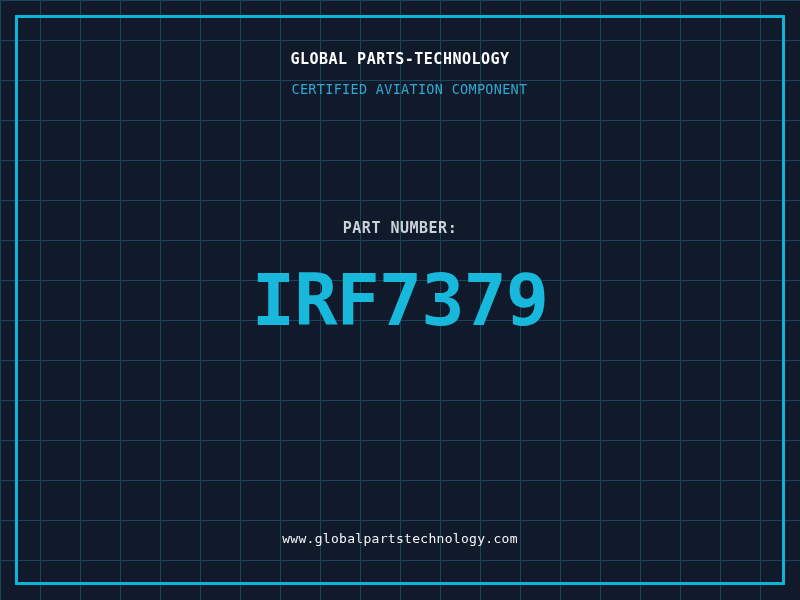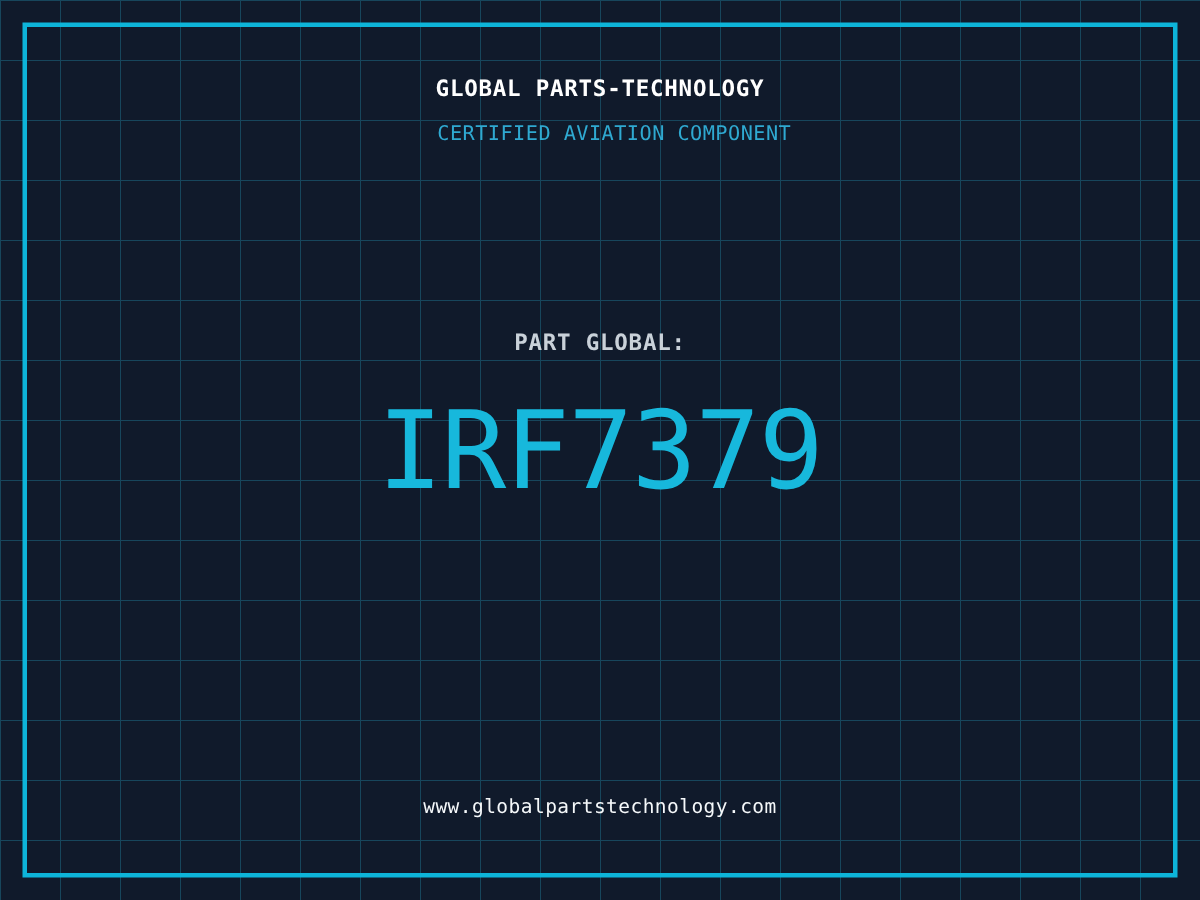--- a/index.html
+++ b/index.html
@@ -56,37 +56,37 @@
   .part-label {
     top: 219px;
     font-size: 15px;
     font-weight: bold;
     letter-spacing: 0.5px;
     color: var(--part_label);
   }
   .part-number {
     top: 258px;
     font-size: 72px;
-    font-weight: normal;
+    font-weight: bold;
     letter-spacing: -1px;
     color: var(--part_number);
   }
   .website {
     top: 531px;
     font-size: 13px;
     letter-spacing: 0.3px;
     color: var(--website);
   }
 </style>
 </head>
 <body>
 
 <div class="frame"></div>
 
 <div class="txt brand-title">GLOBAL PARTS-TECHNOLOGY</div>
 
 <div class="txt brand-subtitle">CERTIFIED AVIATION COMPONENT</div>
 
-<div class="txt part-label">PART GLOBAL:</div>
+<div class="txt part-label">PART NUMBER:</div>
 
 <div class="txt part-number">IRF7379</div>
 
 <div class="txt website">www.globalpartstechnology.com</div>
 
 </body></html>

